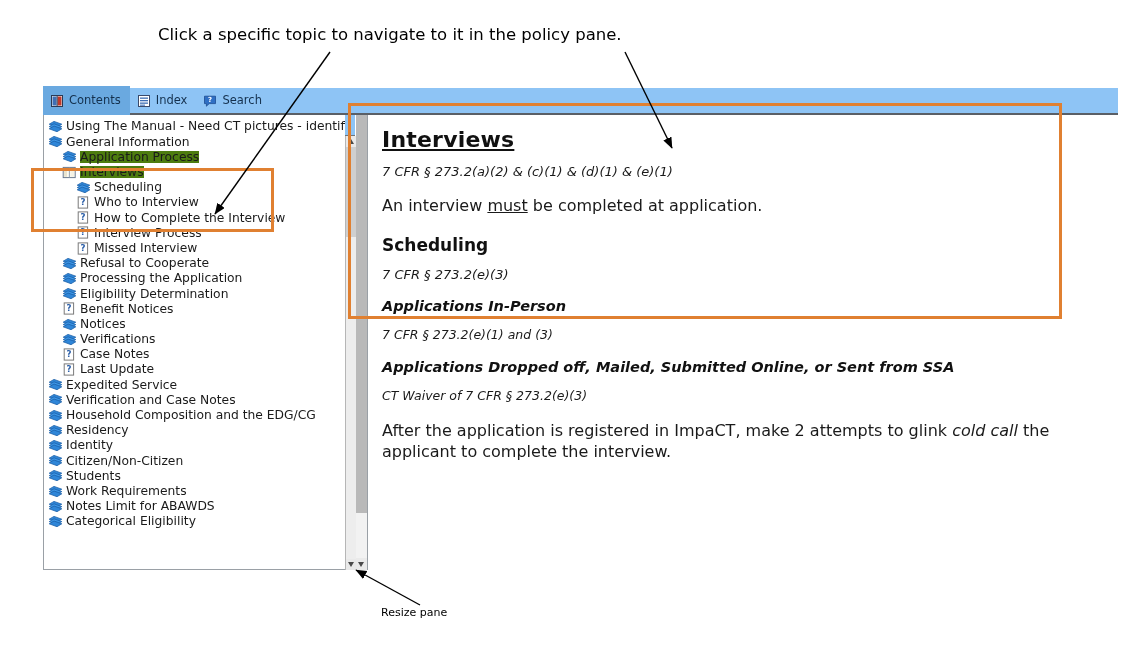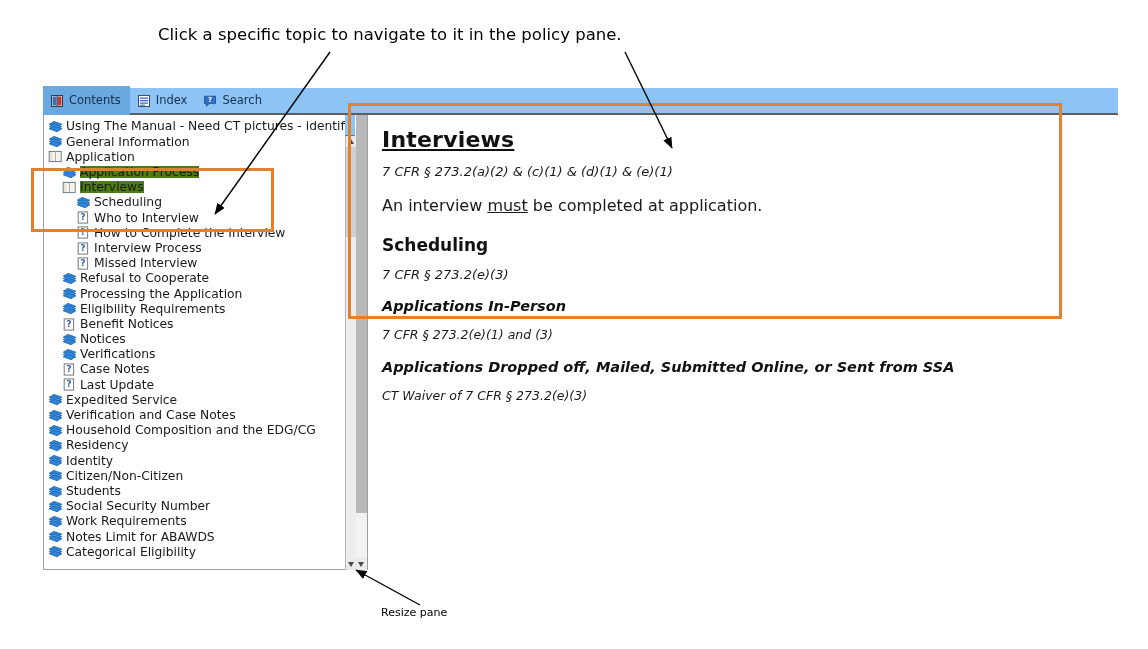--- a/index.html
+++ b/index.html
@@ -194,47 +194,37 @@
           </div>
           <div class="trow">
             <span class="tind" style="width: 4px;"></span>
             <span class="t-icon"><svg width="15" height="13" viewBox="0 0 15 13">
                 <path d="M1.2 4.2 L6 1.4 L13.8 4.2 L9 7.1 Z" fill="#2f86d8" stroke="#1b5fa8" stroke-width="0.8"></path>
                 <path d="M1.2 6.6 L6 3.8 L13.8 6.6 L9 9.5 Z" fill="#3f98e8" stroke="#1b5fa8" stroke-width="0.8"></path>
                 <path d="M1.2 8.8 L6 6.0 L13.8 8.8 L9 11.7 Z" fill="#2f86d8" stroke="#1b5fa8" stroke-width="0.8"></path>
               </svg></span>
             <span class="tlabel">General Information</span>
           </div>
-          <div class="trow">
-            <span class="tind" style="width: 4px;"></span>
+          <div class="trow sel">
+            <span class="tind" style="width: 18px;"></span>
+            <span class="t-icon"><svg width="15" height="13" viewBox="0 0 15 13">
+                <path d="M1.2 4.2 L6 1.4 L13.8 4.2 L9 7.1 Z" fill="#2f86d8" stroke="#1b5fa8" stroke-width="0.8"></path>
+                <path d="M1.2 6.6 L6 3.8 L13.8 6.6 L9 9.5 Z" fill="#3f98e8" stroke="#1b5fa8" stroke-width="0.8"></path>
+                <path d="M1.2 8.8 L6 6.0 L13.8 8.8 L9 11.7 Z" fill="#2f86d8" stroke="#1b5fa8" stroke-width="0.8"></path>
+              </svg></span>
+            <span class="tlabel">Application Process</span>
+          </div>
+          <div class="trow sel">
+            <span class="tind" style="width: 18px;"></span>
             <span class="t-icon"><svg width="15" height="13" viewBox="0 0 15 13">
                 <rect x="1.2" y="1.4" width="12" height="10.2" fill="#fbfbf2" stroke="#6b7a8f" stroke-width="1"></rect>
                 <rect x="2" y="2.2" width="3" height="8.6" fill="#e9e4cf"></rect>
                 <rect x="6.9" y="1.4" width="0.9" height="10.2" fill="#8d9aab"></rect>
                 <path d="M8.6 2.4 h3.4 v8.2 h-3.4 z" fill="#f5f2e4"></path>
               </svg></span>
-            <span class="tlabel">Application</span>
-          </div>
-          <div class="trow sel">
-            <span class="tind" style="width: 18px;"></span>
-            <span class="t-icon"><svg width="15" height="13" viewBox="0 0 15 13">
-                <path d="M1.2 4.2 L6 1.4 L13.8 4.2 L9 7.1 Z" fill="#2f86d8" stroke="#1b5fa8" stroke-width="0.8"></path>
-                <path d="M1.2 6.6 L6 3.8 L13.8 6.6 L9 9.5 Z" fill="#3f98e8" stroke="#1b5fa8" stroke-width="0.8"></path>
-                <path d="M1.2 8.8 L6 6.0 L13.8 8.8 L9 11.7 Z" fill="#2f86d8" stroke="#1b5fa8" stroke-width="0.8"></path>
-              </svg></span>
-            <span class="tlabel">Application Process</span>
-          </div>
-          <div class="trow sel">
-            <span class="tind" style="width: 18px;"></span>
-            <span class="t-icon"><svg width="15" height="13" viewBox="0 0 15 13">
-                <rect x="1.2" y="1.4" width="12" height="10.2" fill="#fbfbf2" stroke="#6b7a8f" stroke-width="1"></rect>
-                <rect x="2" y="2.2" width="3" height="8.6" fill="#e9e4cf"></rect>
-                <rect x="6.9" y="1.4" width="0.9" height="10.2" fill="#8d9aab"></rect>
-                <path d="M8.6 2.4 h3.4 v8.2 h-3.4 z" fill="#f5f2e4"></path>
-              </svg></span>
             <span class="tlabel">Interviews</span>
           </div>
           <div class="trow">
             <span class="tind" style="width: 32px;"></span>
             <span class="t-icon"><svg width="15" height="13" viewBox="0 0 15 13">
                 <path d="M1.2 4.2 L6 1.4 L13.8 4.2 L9 7.1 Z" fill="#2f86d8" stroke="#1b5fa8" stroke-width="0.8"></path>
                 <path d="M1.2 6.6 L6 3.8 L13.8 6.6 L9 9.5 Z" fill="#3f98e8" stroke="#1b5fa8" stroke-width="0.8"></path>
                 <path d="M1.2 8.8 L6 6.0 L13.8 8.8 L9 11.7 Z" fill="#2f86d8" stroke="#1b5fa8" stroke-width="0.8"></path>
               </svg></span>
             <span class="tlabel">Scheduling</span>
@@ -289,21 +279,21 @@
               </svg></span>
             <span class="tlabel">Processing the Application</span>
           </div>
           <div class="trow">
             <span class="tind" style="width: 18px;"></span>
             <span class="t-icon"><svg width="15" height="13" viewBox="0 0 15 13">
                 <path d="M1.2 4.2 L6 1.4 L13.8 4.2 L9 7.1 Z" fill="#2f86d8" stroke="#1b5fa8" stroke-width="0.8"></path>
                 <path d="M1.2 6.6 L6 3.8 L13.8 6.6 L9 9.5 Z" fill="#3f98e8" stroke="#1b5fa8" stroke-width="0.8"></path>
                 <path d="M1.2 8.8 L6 6.0 L13.8 8.8 L9 11.7 Z" fill="#2f86d8" stroke="#1b5fa8" stroke-width="0.8"></path>
               </svg></span>
-            <span class="tlabel">Eligibility Requirements</span>
+            <span class="tlabel">Eligibility Determination</span>
           </div>
           <div class="trow">
             <span class="tind" style="width: 18px;"></span>
             <span class="t-icon"><svg width="15" height="13" viewBox="0 0 15 13">
                 <rect x="2.2" y="0.9" width="9.4" height="11.2" fill="#ffffff" stroke="#7a7a7a" stroke-width="1"></rect>
                 <text x="6.9" y="9.1" font-size="8.6" fill="#2c5fa8" text-anchor="middle" font-family="DejaVu Sans, sans-serif" font-weight="bold">?</text>
               </svg></span>
             <span class="tlabel">Benefit Notices</span>
           </div>
           <div class="trow">
@@ -395,29 +385,20 @@
             <span class="tlabel">Citizen/Non-Citizen</span>
           </div>
           <div class="trow">
             <span class="tind" style="width: 4px;"></span>
             <span class="t-icon"><svg width="15" height="13" viewBox="0 0 15 13">
                 <path d="M1.2 4.2 L6 1.4 L13.8 4.2 L9 7.1 Z" fill="#2f86d8" stroke="#1b5fa8" stroke-width="0.8"></path>
                 <path d="M1.2 6.6 L6 3.8 L13.8 6.6 L9 9.5 Z" fill="#3f98e8" stroke="#1b5fa8" stroke-width="0.8"></path>
                 <path d="M1.2 8.8 L6 6.0 L13.8 8.8 L9 11.7 Z" fill="#2f86d8" stroke="#1b5fa8" stroke-width="0.8"></path>
               </svg></span>
             <span class="tlabel">Students</span>
-          </div>
-          <div class="trow">
-            <span class="tind" style="width: 4px;"></span>
-            <span class="t-icon"><svg width="15" height="13" viewBox="0 0 15 13">
-                <path d="M1.2 4.2 L6 1.4 L13.8 4.2 L9 7.1 Z" fill="#2f86d8" stroke="#1b5fa8" stroke-width="0.8"></path>
-                <path d="M1.2 6.6 L6 3.8 L13.8 6.6 L9 9.5 Z" fill="#3f98e8" stroke="#1b5fa8" stroke-width="0.8"></path>
-                <path d="M1.2 8.8 L6 6.0 L13.8 8.8 L9 11.7 Z" fill="#2f86d8" stroke="#1b5fa8" stroke-width="0.8"></path>
-              </svg></span>
-            <span class="tlabel">Social Security Number</span>
           </div>
           <div class="trow">
             <span class="tind" style="width: 4px;"></span>
             <span class="t-icon"><svg width="15" height="13" viewBox="0 0 15 13">
                 <path d="M1.2 4.2 L6 1.4 L13.8 4.2 L9 7.1 Z" fill="#2f86d8" stroke="#1b5fa8" stroke-width="0.8"></path>
                 <path d="M1.2 6.6 L6 3.8 L13.8 6.6 L9 9.5 Z" fill="#3f98e8" stroke="#1b5fa8" stroke-width="0.8"></path>
                 <path d="M1.2 8.8 L6 6.0 L13.8 8.8 L9 11.7 Z" fill="#2f86d8" stroke="#1b5fa8" stroke-width="0.8"></path>
               </svg></span>
             <span class="tlabel">Work Requirements</span>
           </div>
@@ -468,20 +449,21 @@
         <div class="doc-p"><span>An interview </span><u class="must">must</u><span> be completed at application.</span></div>
 
         <div class="doc-h2">Scheduling</div>
         <div class="doc-cite">7 CFR § 273.2(e)(3)</div>
 
         <div class="doc-h3">Applications In-Person</div>
         <div class="doc-cite-sm">7 CFR § 273.2(e)(1) and (3)</div>
 
         <div class="doc-h3">Applications Dropped off, Mailed, Submitted Online, or Sent from SSA</div>
         <div class="doc-cite-sm">CT Waiver of 7 CFR § 273.2(e)(3)</div>
+        <div class="doc-p"><span>After the application is registered in ImpaCT, make 2 attempts to glink </span><i class="ital">cold call</i><span> the applicant to complete the interview.</span></div>
 
       </div>
     </div>
 
   </div>
 
   <div class="hl" id="hl-tree"></div>
   <div class="hl" id="hl-content"></div>
 
   <div class="anno-text" id="anno-resize">Resize pane</div>

